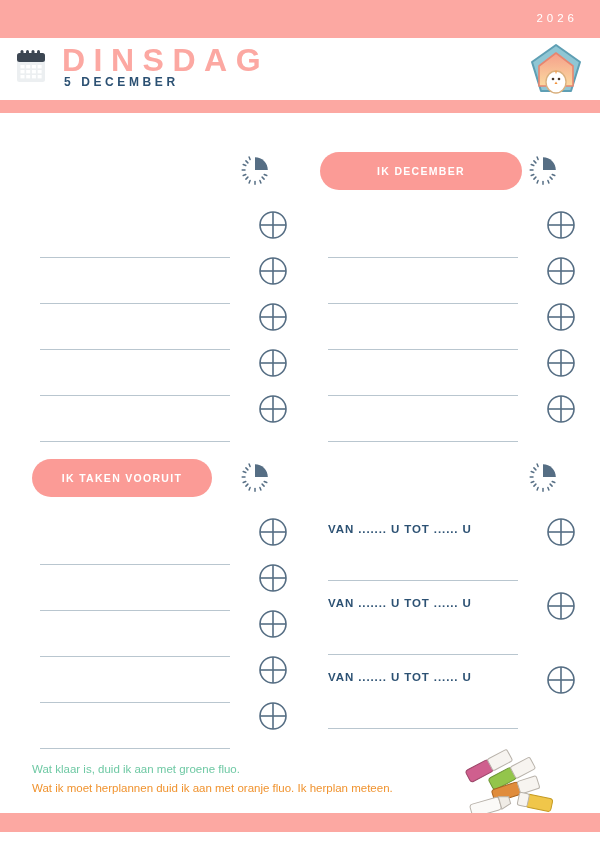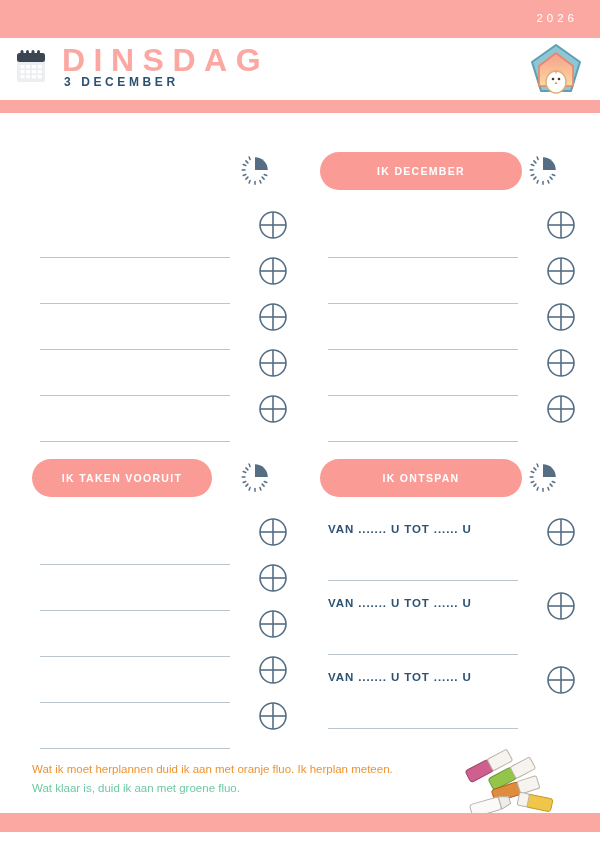--- a/index.html
+++ b/index.html
@@ -208,21 +208,21 @@
         <rect x="23.6" y="21" width="4" height="3.4"></rect>
         <rect x="6.5" y="26" width="4" height="3.4"></rect>
         <rect x="12.2" y="26" width="4" height="3.4"></rect>
         <rect x="17.9" y="26" width="4" height="3.4"></rect>
         <rect x="23.6" y="26" width="4" height="3.4"></rect>
       </g>
     </svg>
   </div>
 
   <div class="day-name">DINSDAG</div>
-  <div class="day-date">3 DECEMBER</div>
+  <div class="day-date">5 DECEMBER</div>
 
   <div class="logo">
     <svg viewBox="0 0 56 56" width="56" height="56">
       <defs>
         <linearGradient id="houseGrad" x1="0" y1="0" x2="0" y2="1">
           <stop offset="0%" stop-color="#f59f8a"></stop>
           <stop offset="100%" stop-color="#fbd9a0"></stop>
         </linearGradient>
       </defs>
       <path d="M28 3 L52 20 L43 49 L13 49 L4 20 Z" fill="#8fc6d4" stroke="#5e9fb4" stroke-width="2" stroke-linejoin="round"></path>
@@ -466,23 +466,20 @@
             <line x1="15" y1="2" x2="15" y2="28" stroke="#566e84" stroke-width="1.6"></line>
             <line x1="2" y1="15" x2="28" y2="15" stroke="#566e84" stroke-width="1.6"></line>
           </svg>
         </div>
       </div>
     </div>
   </div>
 
   <div class="section" style="left:320px; top:459px; width:256px;">
 
-    <div class="pill" style="width:202px;">
-      <span>IK ONTSPAN</span>
-    </div>
 
     <div class="timer-icon" style="left:206px; top:2px;">
       <svg viewBox="0 0 34 34" width="34" height="34">
         <path d="M17 16 L17 3.2 A12.8 12.8 0 0 1 29.8 16 Z" fill="#566e84"></path>
         <g stroke="#566e84" stroke-width="1.5" stroke-linecap="round">
           <line x1="17" y1="30.2" x2="17" y2="27.4"></line>
           <line x1="4.2" y1="16" x2="7" y2="16"></line>
           <line x1="7.9" y1="25.1" x2="9.9" y2="23.1"></line>
           <line x1="7.9" y1="6.9" x2="9.9" y2="8.9"></line>
           <line x1="26.1" y1="25.1" x2="24.1" y2="23.1"></line>
@@ -527,22 +524,22 @@
             <circle cx="15" cy="15" r="13" fill="none" stroke="#566e84" stroke-width="1.6"></circle>
             <line x1="15" y1="2" x2="15" y2="28" stroke="#566e84" stroke-width="1.6"></line>
             <line x1="2" y1="15" x2="28" y2="15" stroke="#566e84" stroke-width="1.6"></line>
           </svg>
         </div>
       </div>
     </div>
   </div>
 
   <div class="footer">
+    <div class="footer-line" style="color:#6fc9a4;">Wat klaar is, duid ik aan met groene fluo.</div>
     <div class="footer-line" style="color:#f0932f;">Wat ik moet herplannen duid ik aan met oranje fluo. Ik herplan meteen.</div>
-    <div class="footer-line" style="color:#6fc9a4;">Wat klaar is, duid ik aan met groene fluo.</div>
   </div>
 
   <div class="markers">
     <svg viewBox="0 0 108 66" width="108" height="66">
 
       <g transform="rotate(-28 30 20)">
         <rect x="6" y="12" width="26" height="13" rx="3" fill="#cf5f8e" stroke="#9c4668" stroke-width="1"></rect>
         <rect x="31" y="12" width="22" height="13" rx="2" fill="#f7f4f0" stroke="#b8b2aa" stroke-width="1"></rect>
       </g>
 

